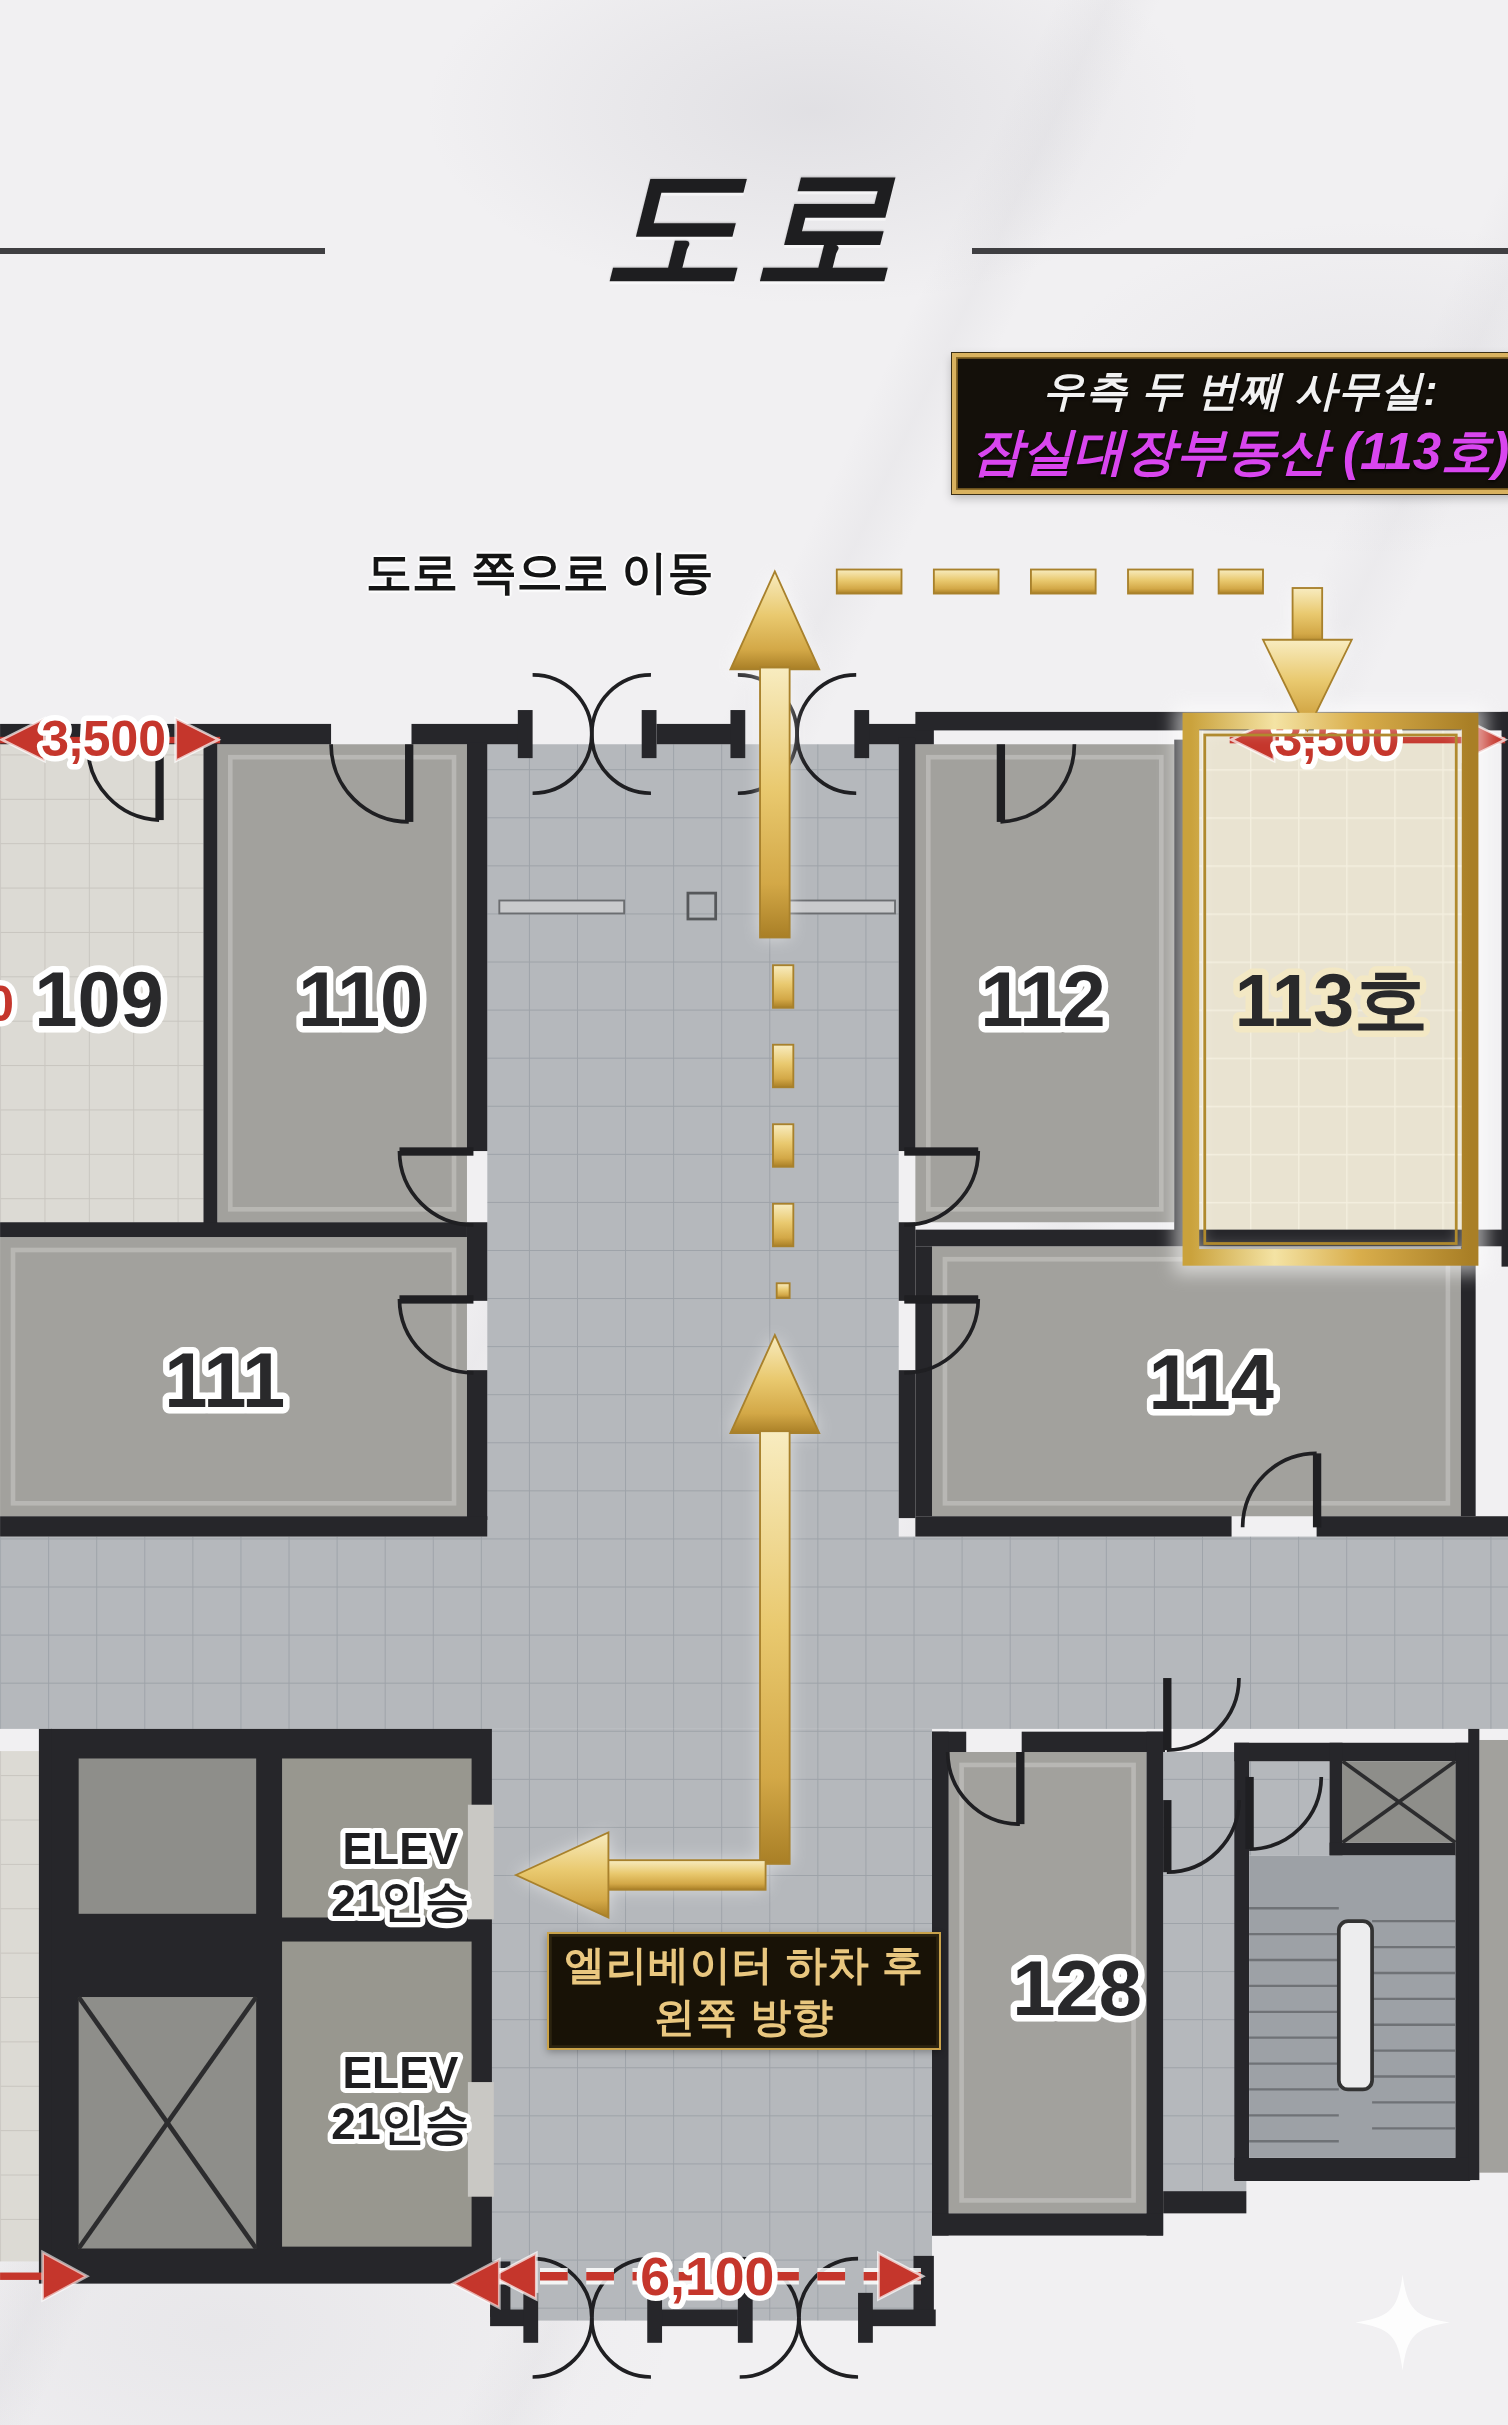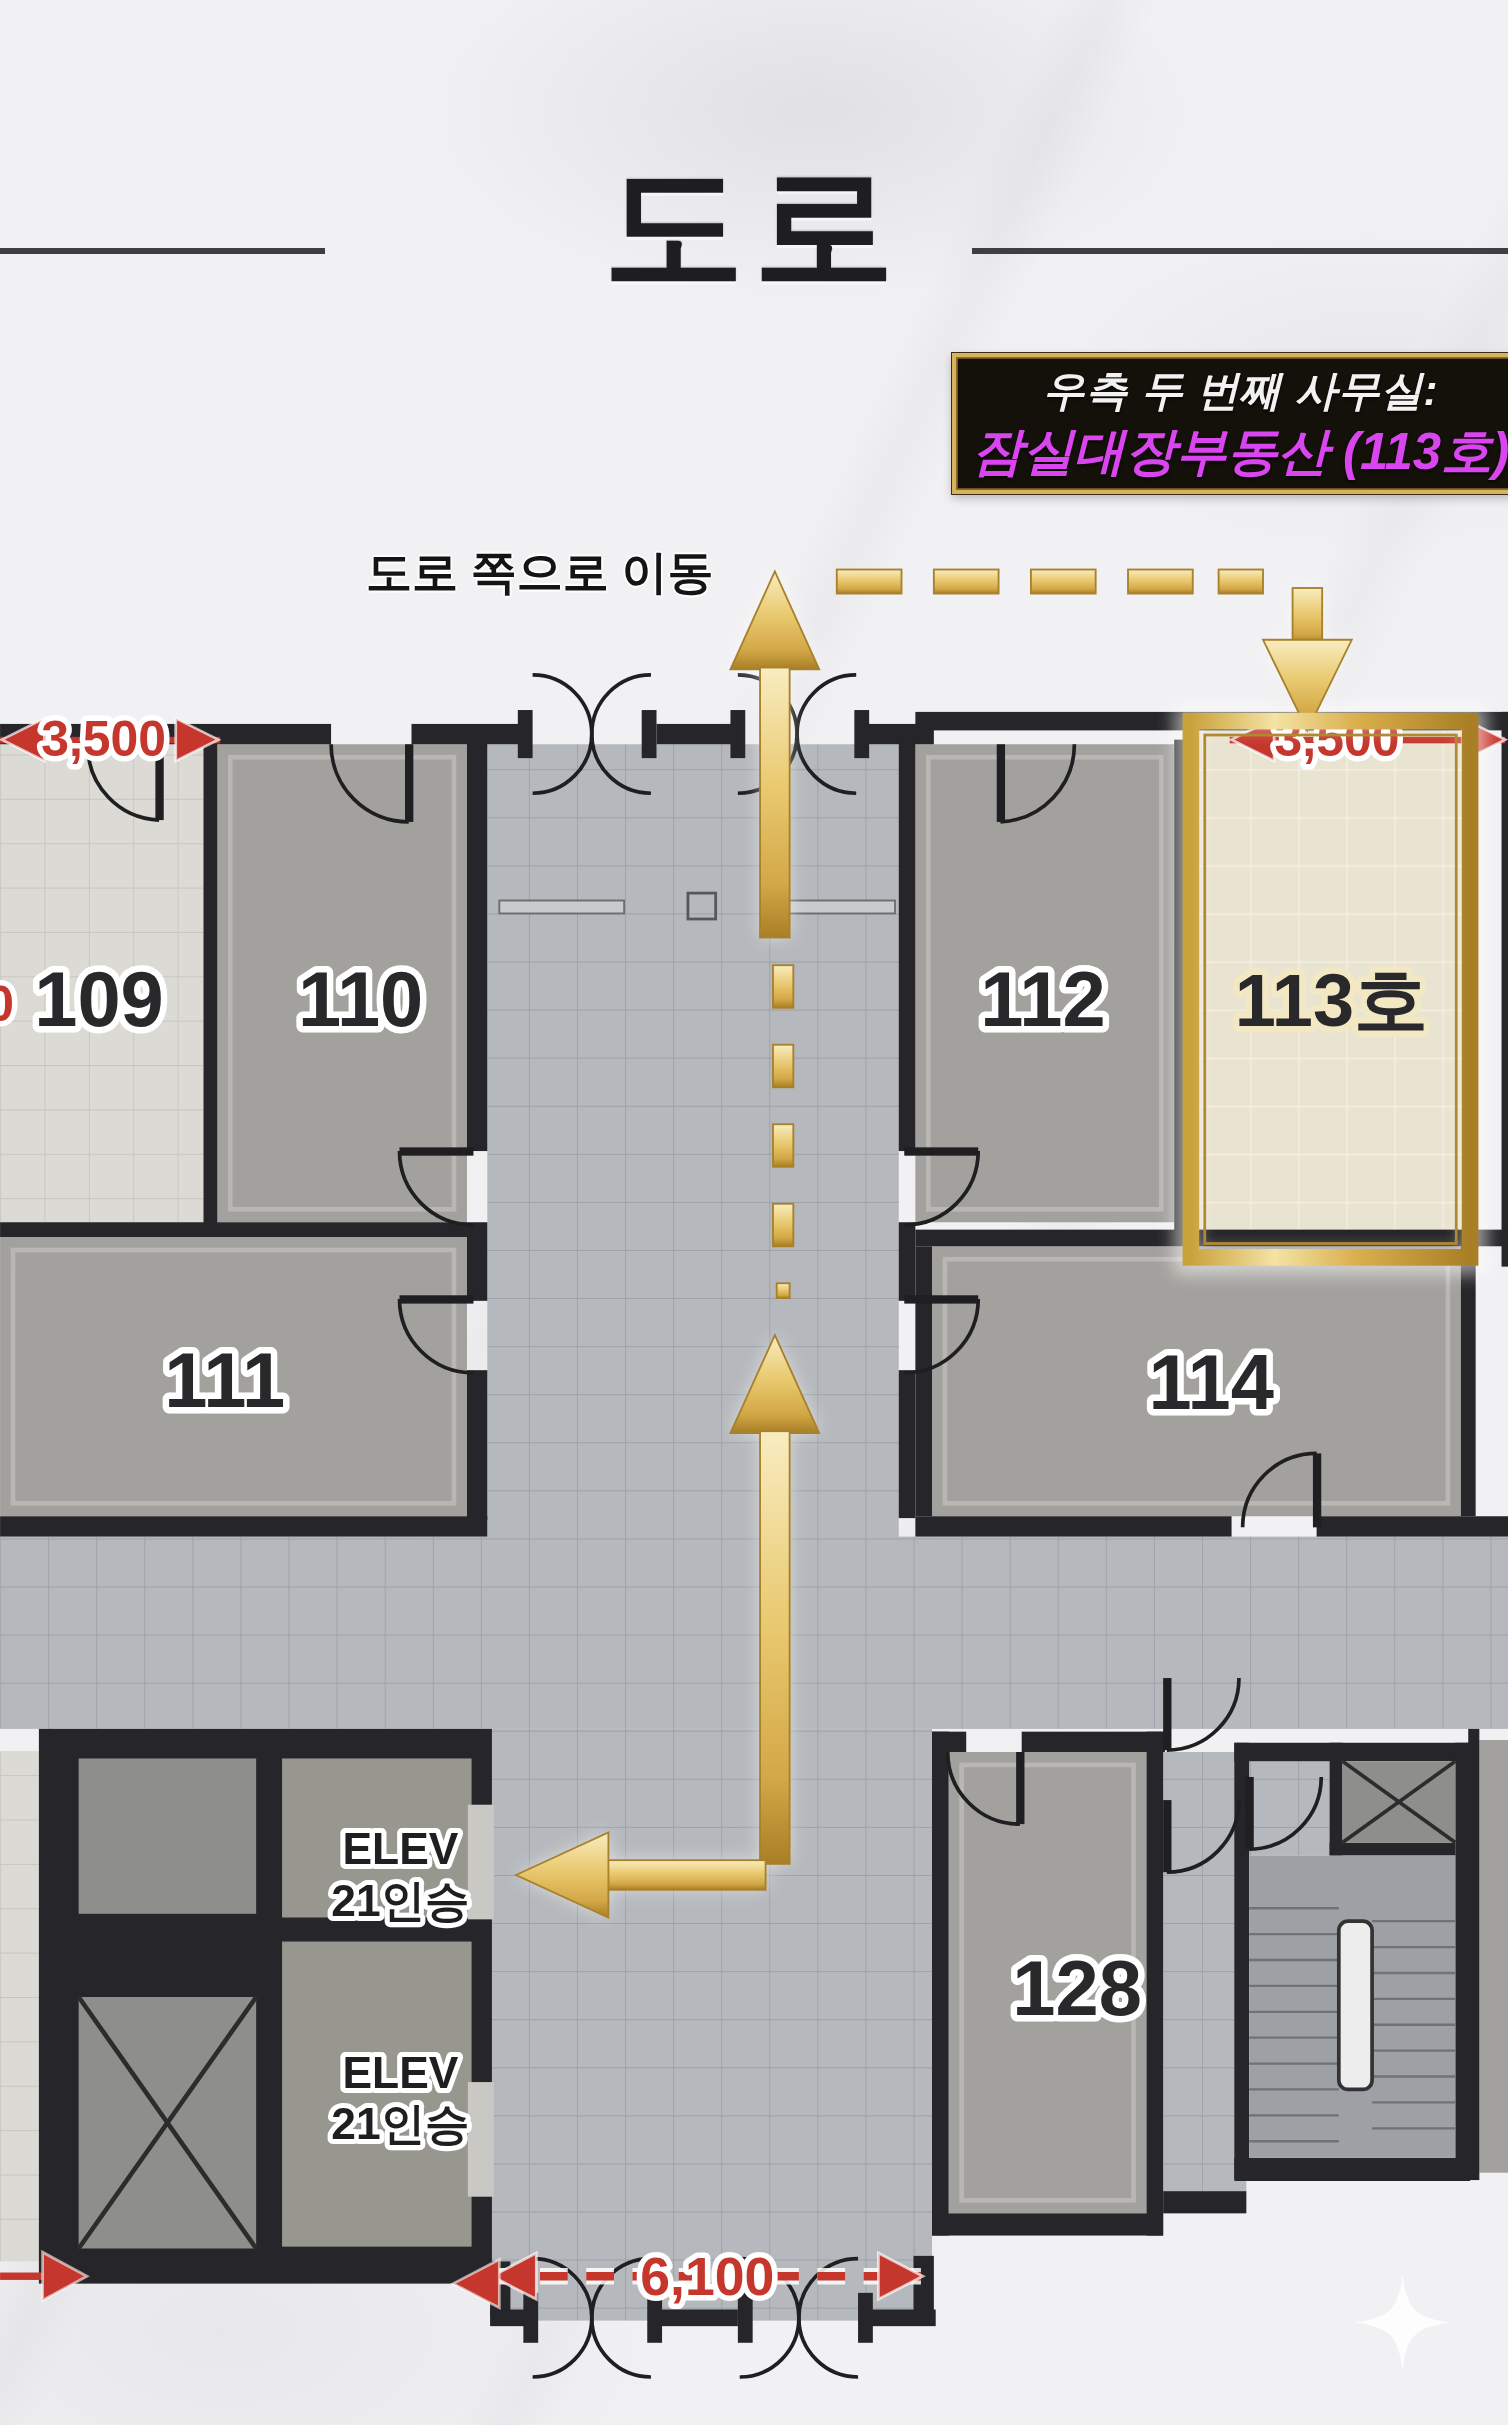--- a/index.html
+++ b/index.html
@@ -10,21 +10,21 @@
       radial-gradient(462px 240px at 1368px 388px, rgba(150,150,162,.10), transparent 70%),
       radial-gradient(647px 351px at 222px 2329px, rgba(150,150,160,.10), transparent 70%),
       linear-gradient(115deg, transparent 40%, rgba(130,130,142,.06) 42%, transparent 44%, transparent 60%, rgba(130,130,142,.05) 62%, transparent 64%),
       #f1f0f2;}
   #plan{position:absolute;left:0;top:0;}
   .hline{position:absolute;top:248px;height:5.5px;background:#3f3f42;}
   .hline.l{left:0;width:325px;}
   .hline.r{left:972px;width:536px;}
   .title{position:absolute;left:564px;top:155px;width:379px;text-align:center;
     font-size:141px;font-weight:900;letter-spacing:9.2px;color:#1e1e20;line-height:1;
-    text-shadow:0 2.8px 0.9px rgba(255,255,255,.55), 0 -0.9px 1.8px rgba(0,0,0,.2);}
+    text-shadow:0 2.8px 0.9px rgba(255,255,255,.55), 0 -0.9px 1.8px rgba(0,0,0,.2);font-style:italic;}
   .callout{position:absolute;left:952px;top:353px;width:577px;height:141px;box-sizing:border-box;
     background:#14100a;border:4.6px solid #d9b25f;outline:1.8px solid #3a2f16;
     box-shadow:inset 0 0 0 1.8px #8a6a28, 0 3.7px 9.2px rgba(0,0,0,.25);
     display:flex;flex-direction:column;justify-content:center;text-align:center;font-style:italic;}
   .callout .c1{font-size:42px;font-weight:800;color:#f2f2f2;line-height:55px;letter-spacing:0.9px;
     text-shadow:0 1.8px 2.8px rgba(0,0,0,.6);}
   .callout .c2{font-size:51px;font-weight:800;color:#d946ef;line-height:67px;
     text-shadow:0 1.8px 2.8px rgba(0,0,0,.6);}
   .move-label{position:absolute;left:366px;top:542px;width:379px;
     font-size:46px;font-weight:800;color:#141414;
@@ -356,14 +356,18 @@
 
   <div class="title">도로</div>
 
   <div class="callout">
     <div class="c1">우측 두 번째 사무실:</div>
     <div class="c2">잠실대장부동산 (113호)</div>
   </div>
 
   <div class="move-label">도로 쪽으로 이동</div>
 
+  <div class="instruction">
+    <div>엘리베이터 하차 후</div>
+    <div>왼쪽 방향</div>
+  </div>
 </div>
 
 
 </body></html>

